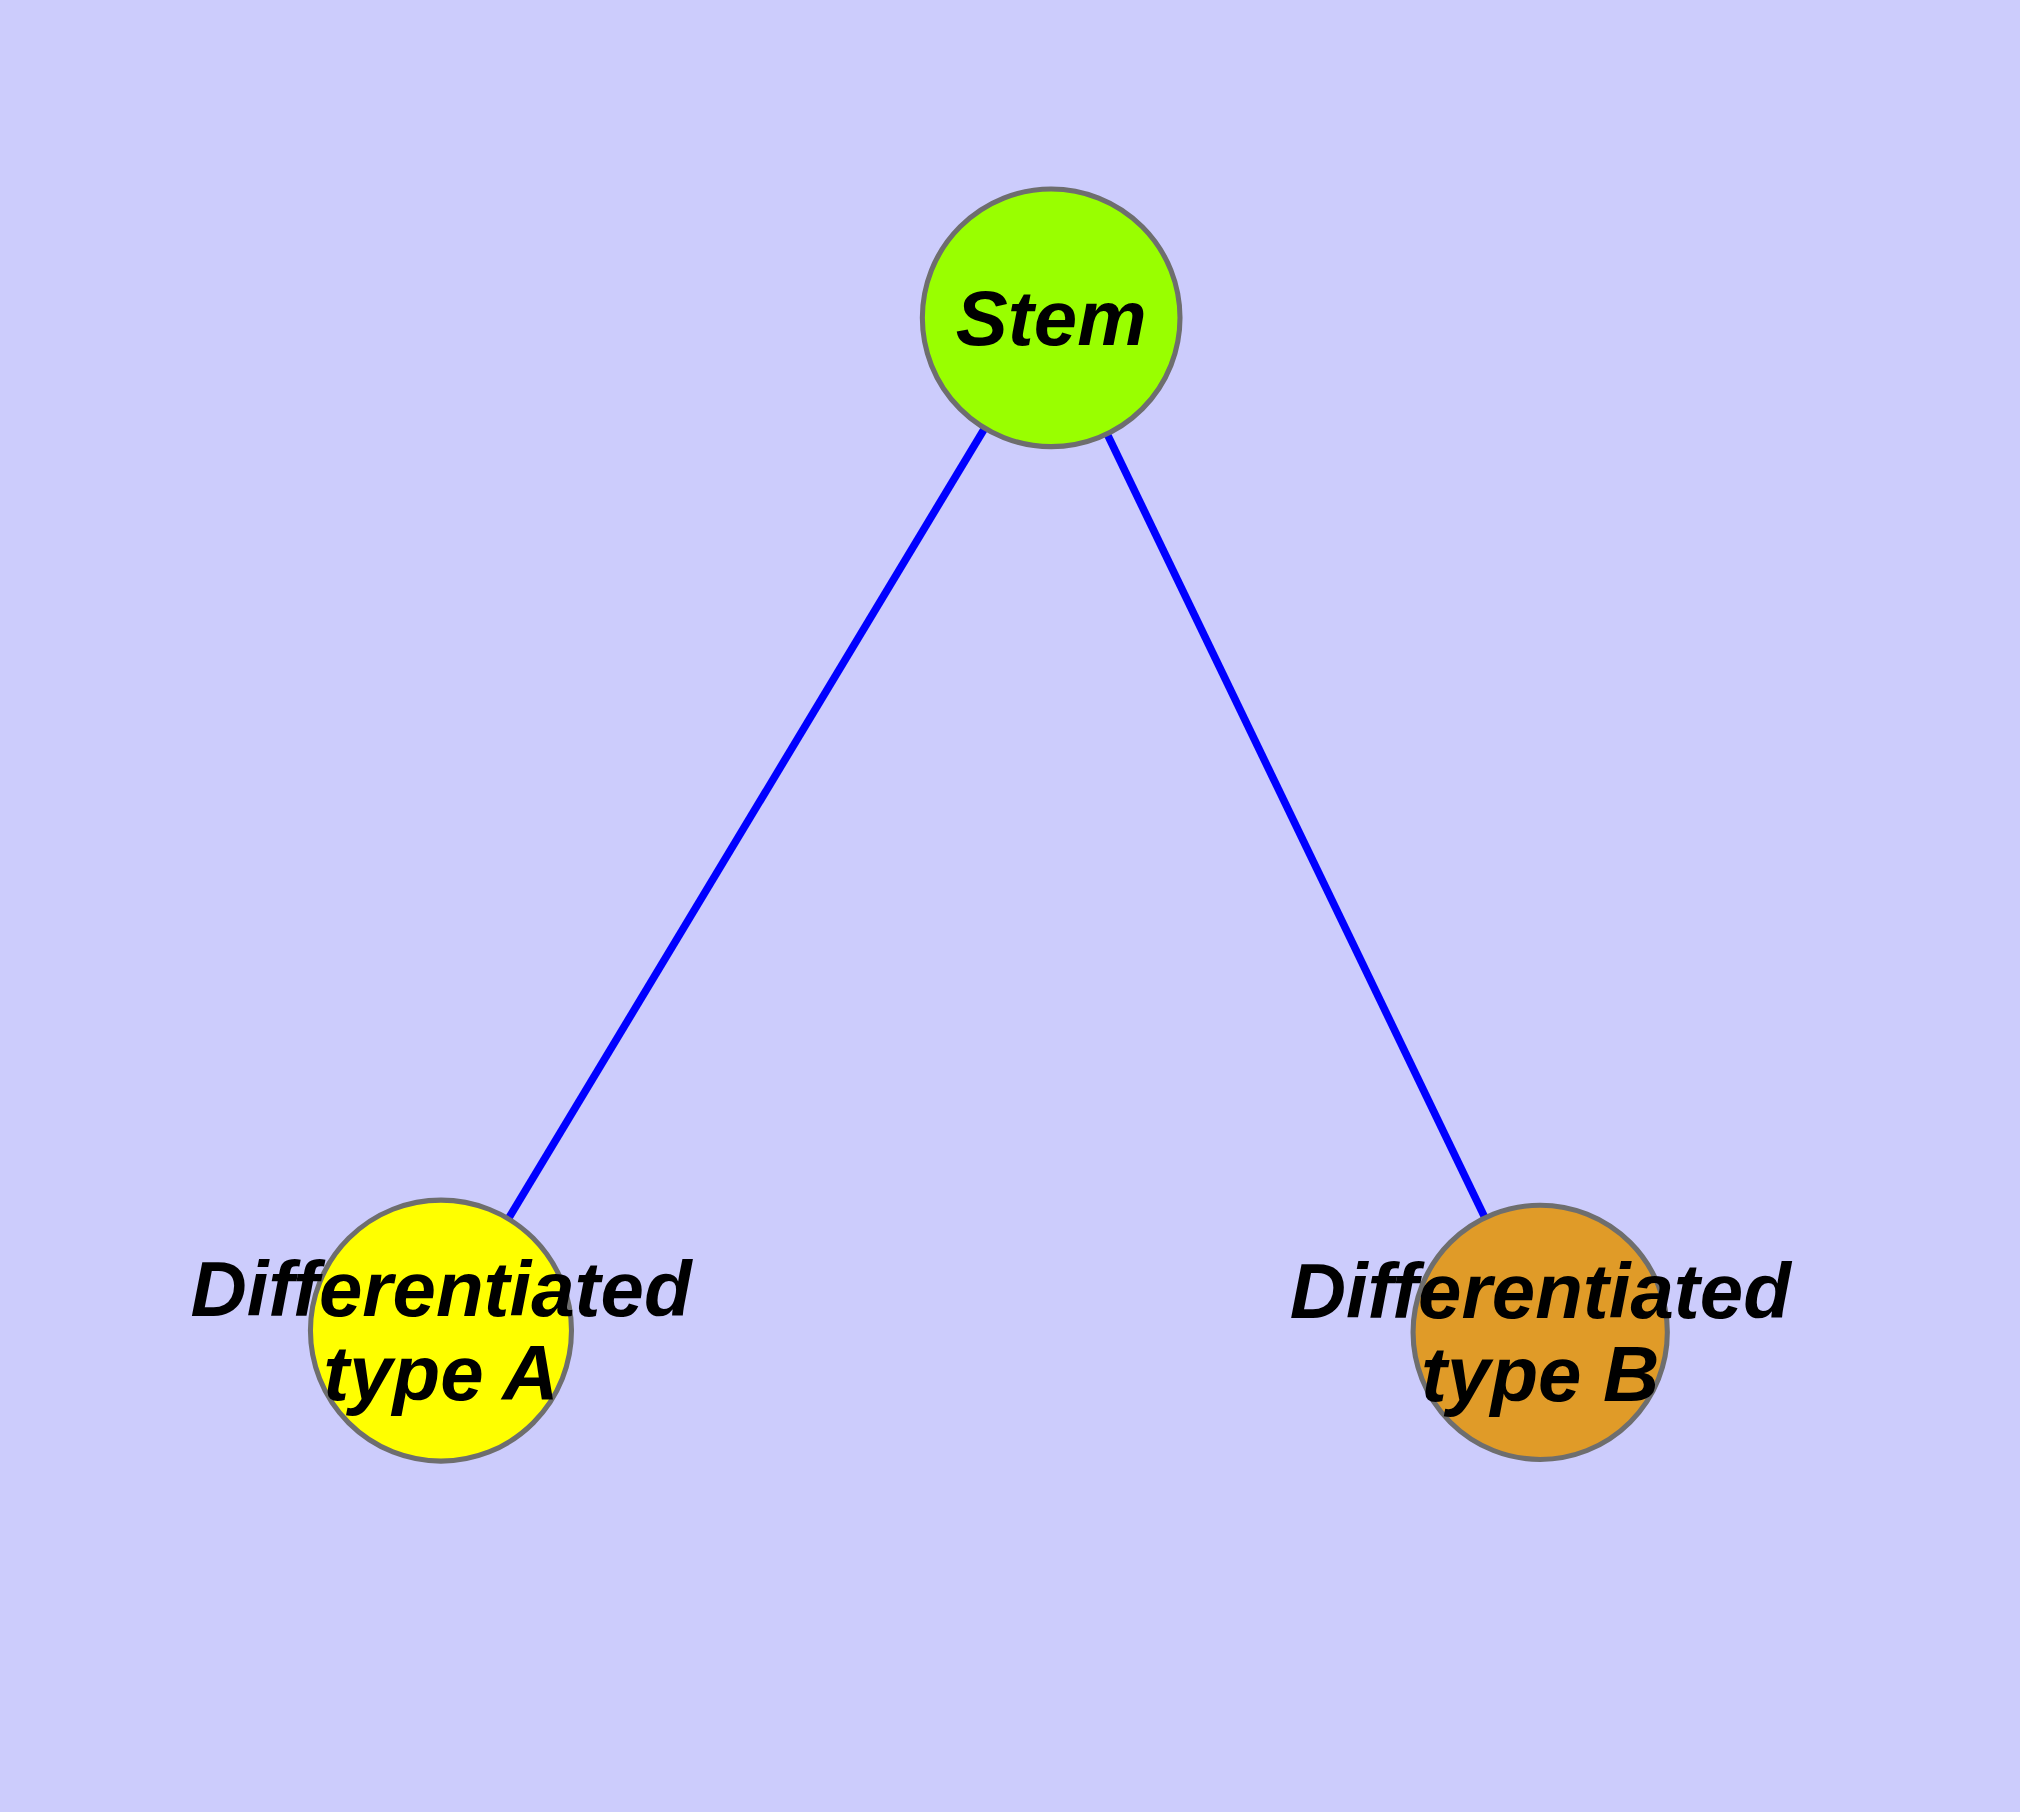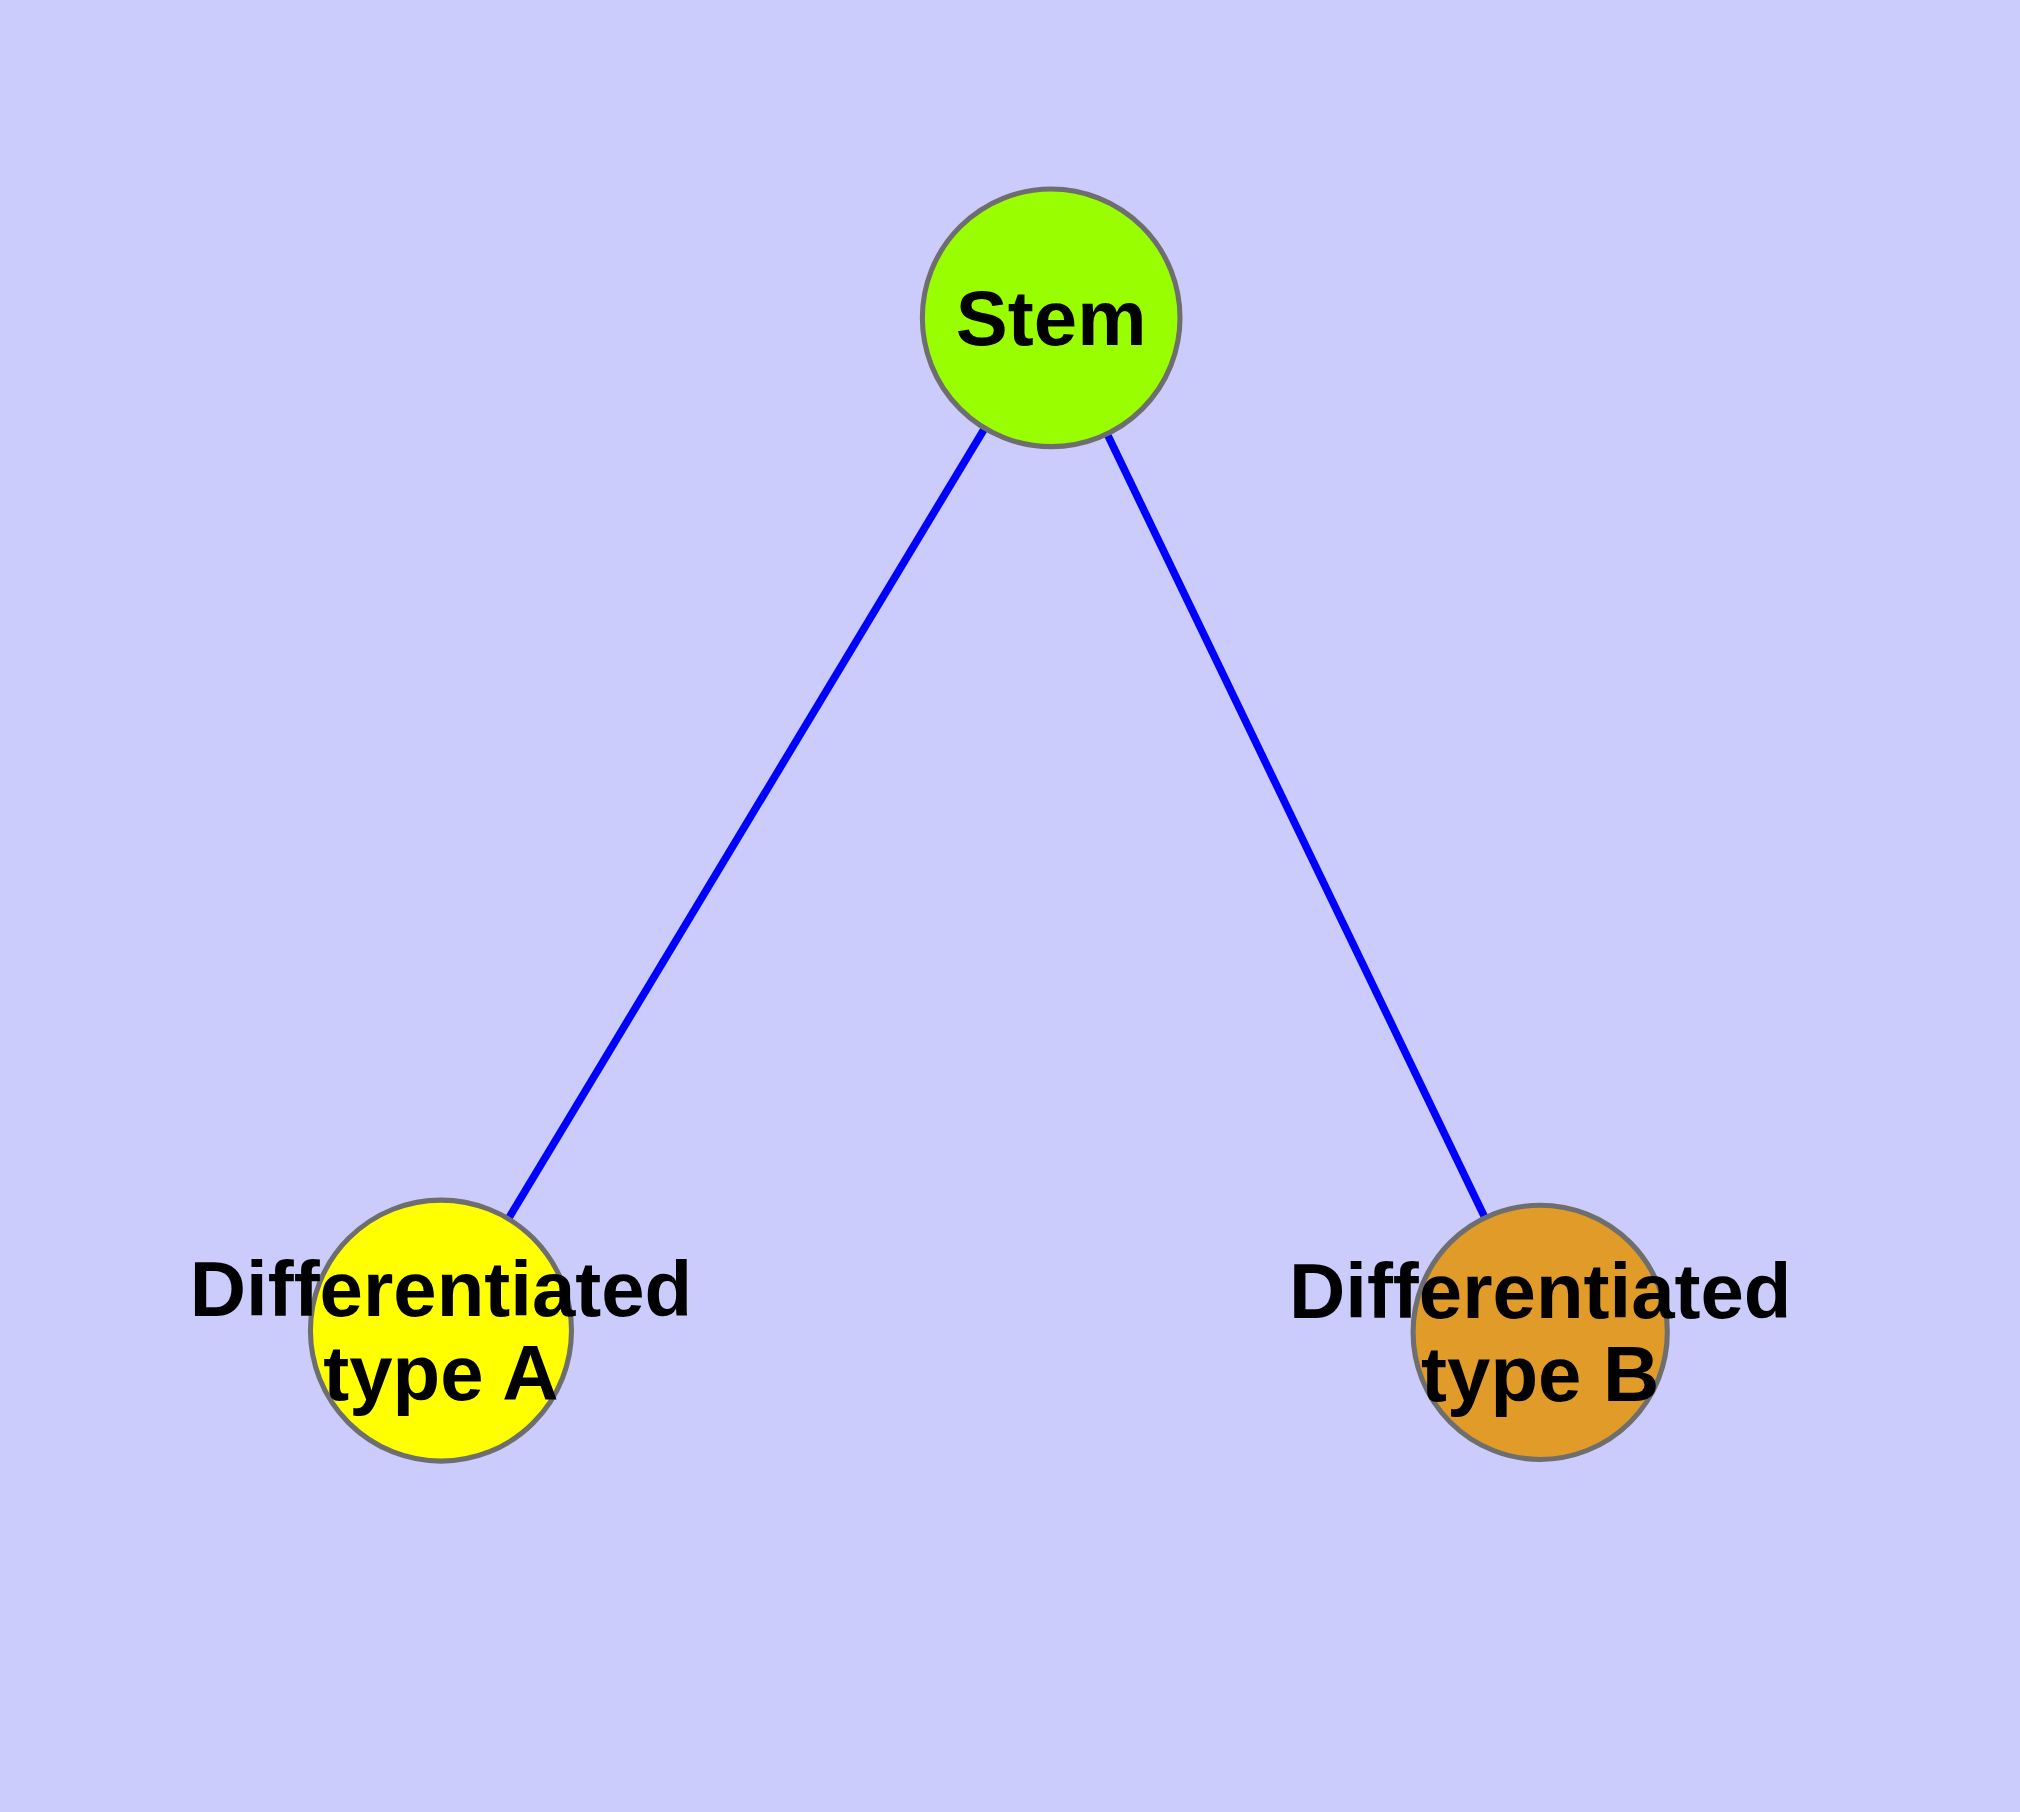--- a/index.html
+++ b/index.html
@@ -7,20 +7,21 @@
     margin: 0;
     padding: 0;
     background: #ffffff;
   }
   #canvas {
     position: relative;
     width: 2021px;
     height: 1812px;
     overflow: hidden;
     font-family: "Liberation Sans", "DejaVu Sans", sans-serif;
+    font-style: italic;
   }
   #graph-svg {
     position: absolute;
     top: 0;
     left: 0;
     width: 2021px;
     height: 1812px;
     display: block;
   }
   .node-label {

